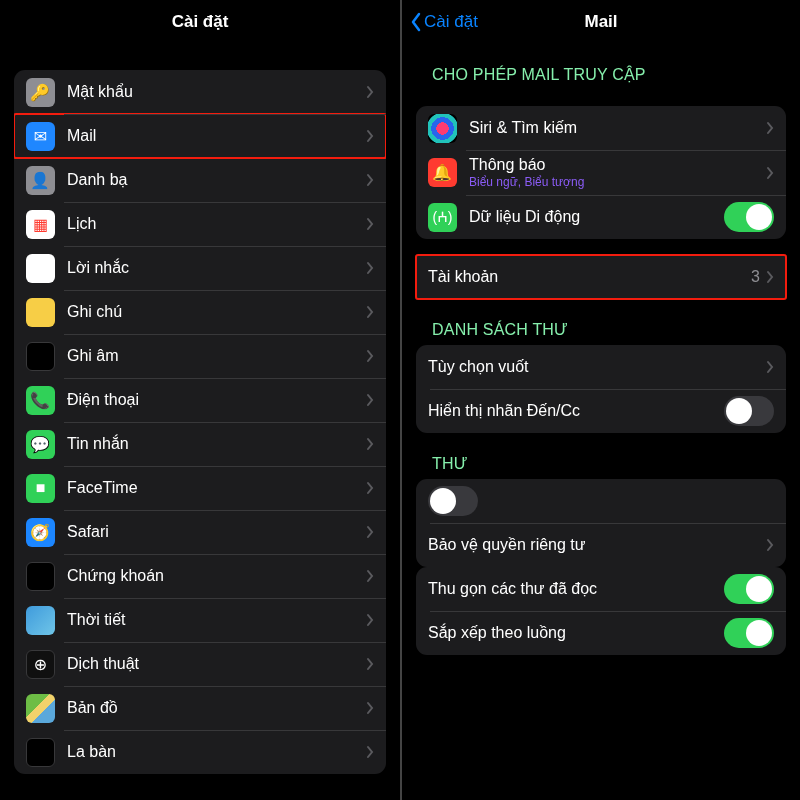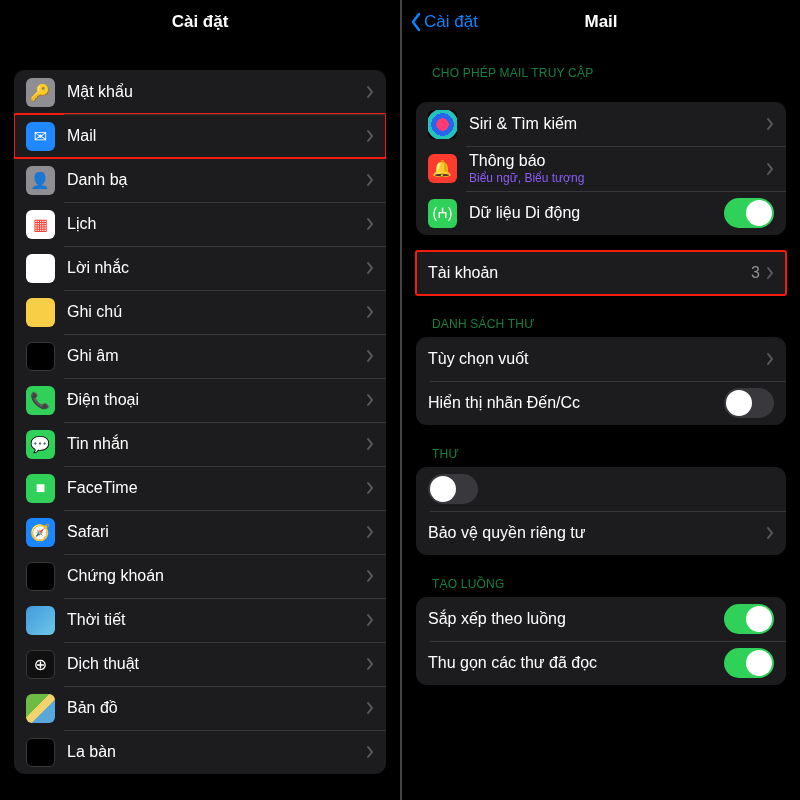--- a/index.html
+++ b/index.html
@@ -49,22 +49,22 @@
   }
   .group {
     background: #1c1c1e;
     border-radius: 11px;
     margin-top: 16px;
     overflow: hidden;
   }
   .group.first { margin-top: 26px; }
   .section-header {
     text-transform: uppercase;
-    color: #15803d;
-    font-size: 12px;
+    color: #86efac;
+    font-size: 16px;
     letter-spacing: 0.2px;
     padding: 22px 16px 6px 16px;
   }
   .row {
     display: flex;
     align-items: center;
     min-height: 44px;
     padding: 6px 12px 6px 12px;
     position: relative;
     color: #fff;
@@ -365,30 +365,29 @@
       <div class="row noicon">
         <div class="label">Bảo vệ quyền riêng tư</div>
         <span class="chev">
             <svg width="8" height="14" viewBox="0 0 8 14">
               <path d="M2 2 L6 7 L2 12" stroke="#5a5a5e" stroke-width="2" fill="none" stroke-linecap="round"></path>
             </svg>
           </span>
       </div>
     </div>
 
-    <div class="section-header">TẠO LUỒNG</div>
     <div class="group" style="margin-top:0">
+      <div class="row noicon">
+        <div class="label">Thu gọn các thư đã đọc</div>
+        <div class="toggle on">
+            <div class="knob"></div>
+          </div>
+      </div>
       <div class="row noicon">
         <div class="label">Sắp xếp theo luồng</div>
         <div class="toggle on">
             <div class="knob"></div>
           </div>
       </div>
-      <div class="row noicon">
-        <div class="label">Thu gọn các thư đã đọc</div>
-        <div class="toggle on">
-            <div class="knob"></div>
-          </div>
-      </div>
     </div>
 
   </div>
 </div>
 
 </body></html>

